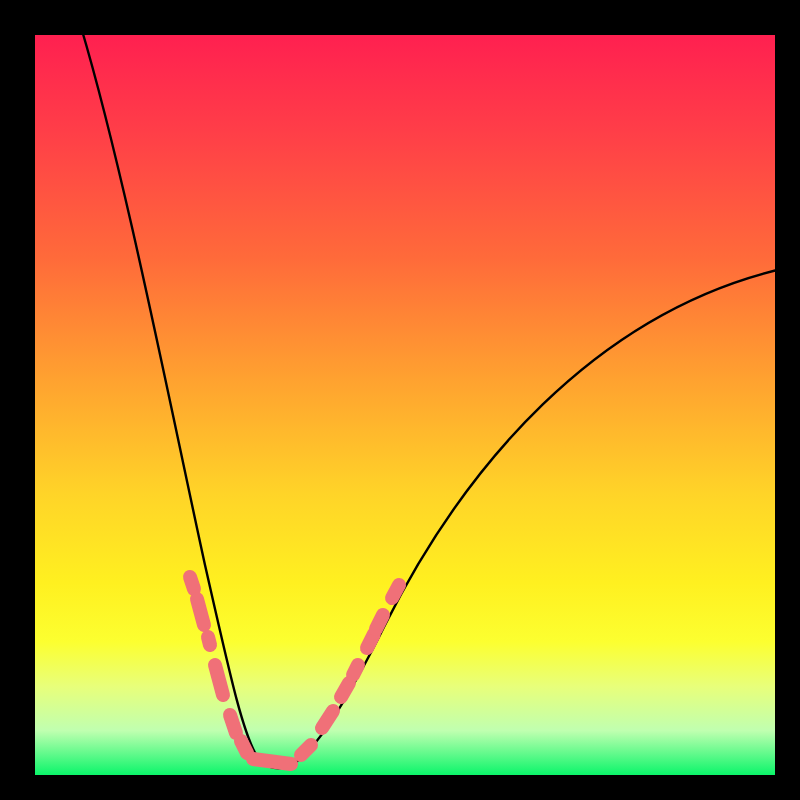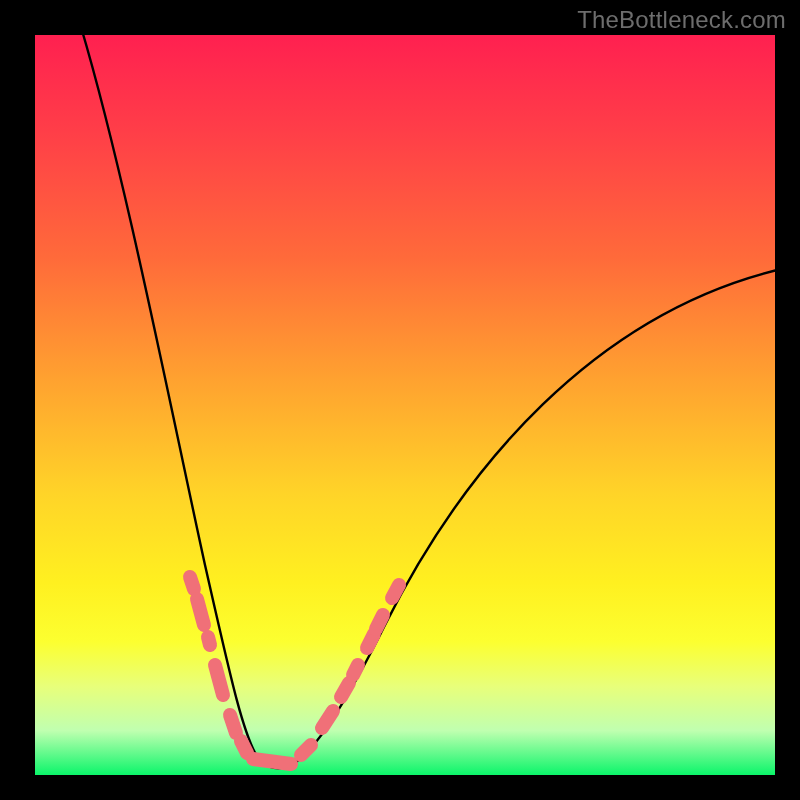--- a/index.html
+++ b/index.html
@@ -84,14 +84,13 @@
         <path d="M287,693 L298,676"></path>
         <path d="M306,662 L314,648"></path>
         <path d="M318,640 L323,630"></path>
         <path d="M332,613 L339,599"></path>
         <path d="M341,594 L348,580"></path>
         <path d="M357,563 L364,550"></path>
       </g>
     </svg>
   </div>
 
-  <div class="watermark">TheBottleneck.com</div>
 </div>
 
 </body></html>

